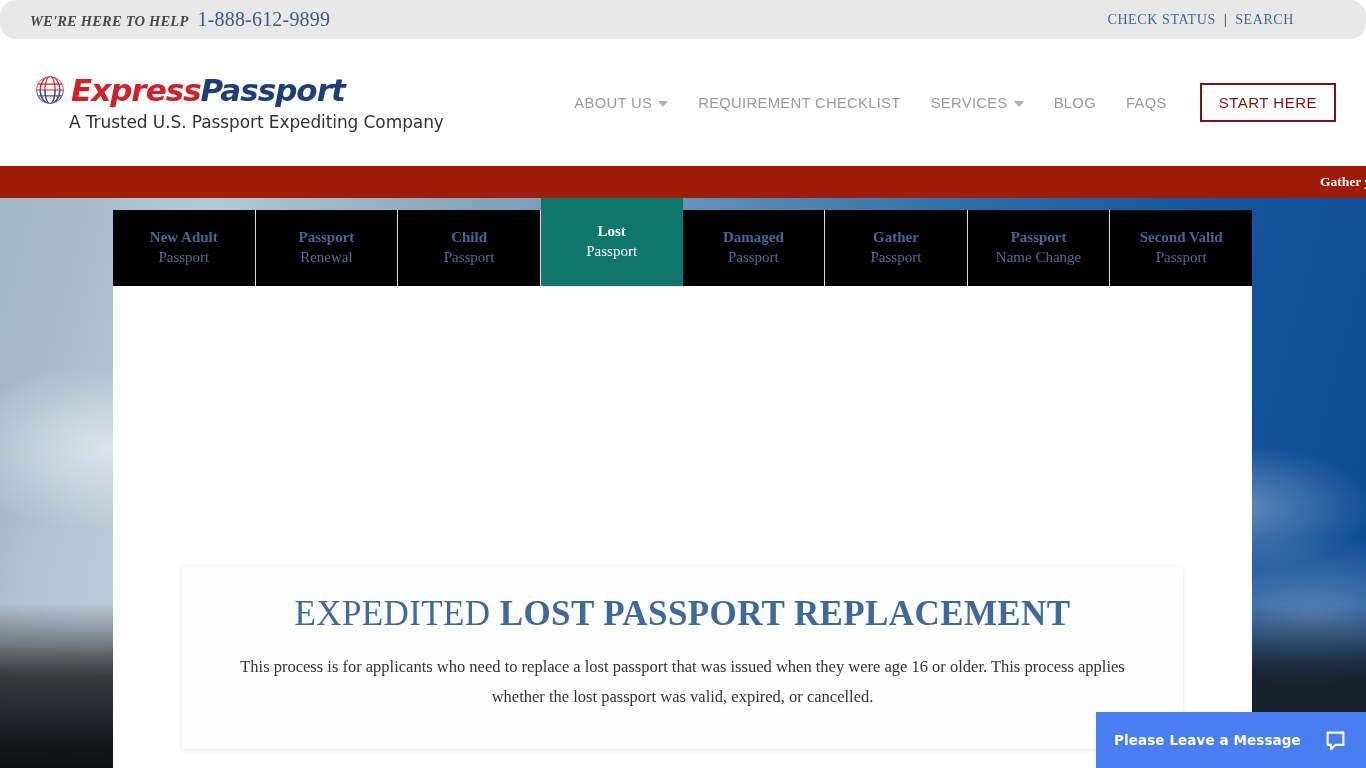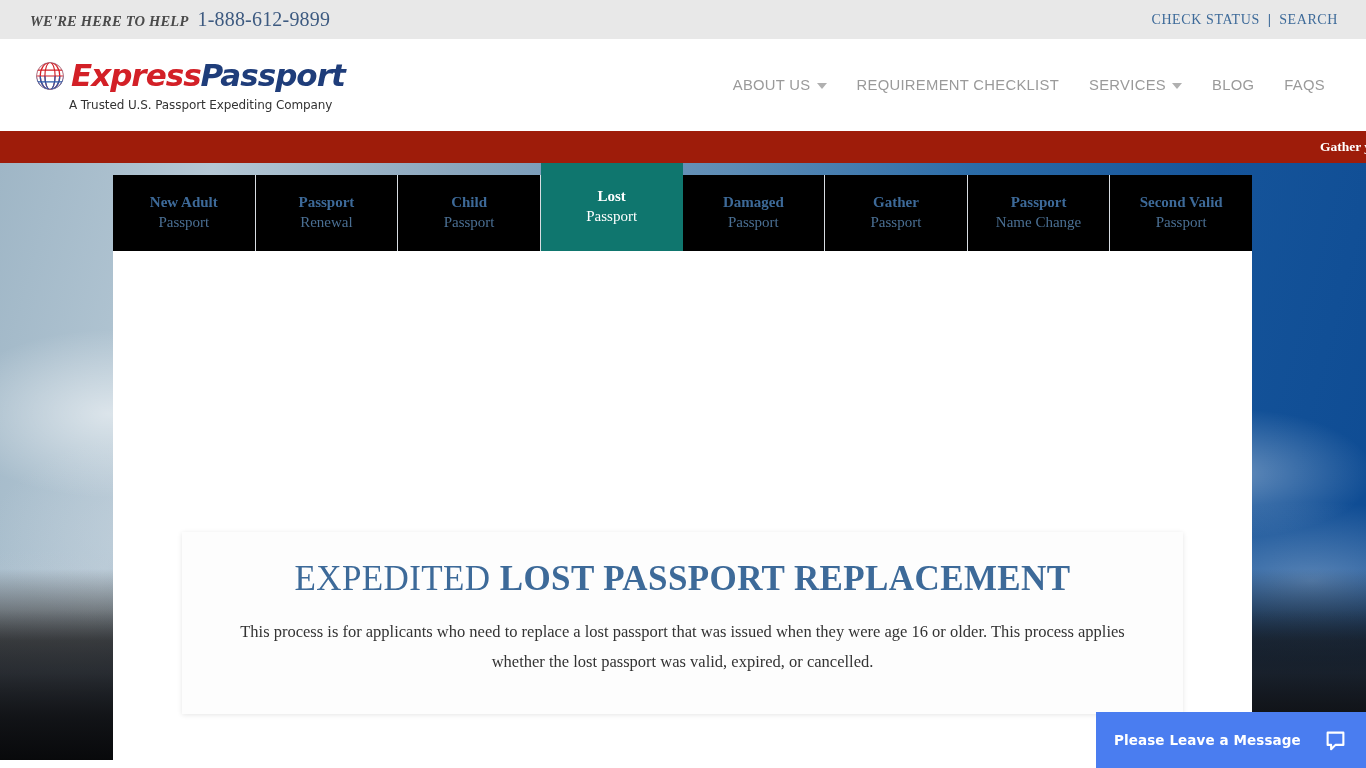--- a/index.html
+++ b/index.html
@@ -10,21 +10,22 @@
     position:relative;
   }
 
   
   .topbar {
     height:39px;
     background:#e8e8e8;
     display:flex;
     align-items:center;
     justify-content:space-between;
-    padding:0 28px 0 30px;
+    padding:0 72px 0 30px;
+    border-radius:16px;
   }
   .topbar-left { display:flex; align-items:baseline; gap:9px; }
   .tagline {
     font-style:italic;
     font-weight:bold;
     font-size:14.5px;
     color:#4a4a4a;
     letter-spacing:0.2px;
   }
   .phone {
@@ -36,42 +37,42 @@
   .topbar-right a {
     font-size:14px;
     color:#3d6a99;
     text-decoration:none;
     letter-spacing:0.6px;
   }
   .topbar-sep { color:#3d6a99; font-size:15px; font-weight:bold; }
 
   
   .header {
-    height:92px;
+    height:127px;
     background:#ffffff;
     display:flex;
     align-items:center;
     padding:0 30px 0 33px;
   }
   .logo-block { display:flex; flex-direction:column; align-items:flex-start; }
   .logo-row { display:flex; align-items:center; gap:4px; }
   .globe { width:34px; height:34px; flex:0 0 34px; }
   .logo-text {
     font-family:"DejaVu Sans", sans-serif;
     font-style:italic;
     font-weight:bold;
     font-size:31px;
     letter-spacing:-1px;
     line-height:1;
   }
   .logo-express { color:#d32027; }
   .logo-passport { color:#1f3d7a; }
   .logo-sub {
     font-family:"DejaVu Sans", sans-serif;
-    font-size:12px;
+    font-size:17px;
     color:#333;
     margin-top:5px;
     margin-left:36px;
     letter-spacing:-0.1px;
   }
 
   .mainnav {
     margin-left:auto;
     display:flex;
     align-items:center;
@@ -336,20 +337,21 @@
     <div class="navitem">
       <span>SERVICES</span>
       <span class="caret"></span>
     </div>
     <div class="navitem">
       <span>BLOG</span>
     </div>
     <div class="navitem">
       <span>FAQS</span>
     </div>
+    <button class="start-here">START HERE</button>
   </nav>
 </div>
 
 <div class="redbanner">
   <div class="marquee">Gather y</div>
 </div>
 
 <div class="hero">
   <div class="hero-bg"></div>
   <div class="hero-ground"></div>

